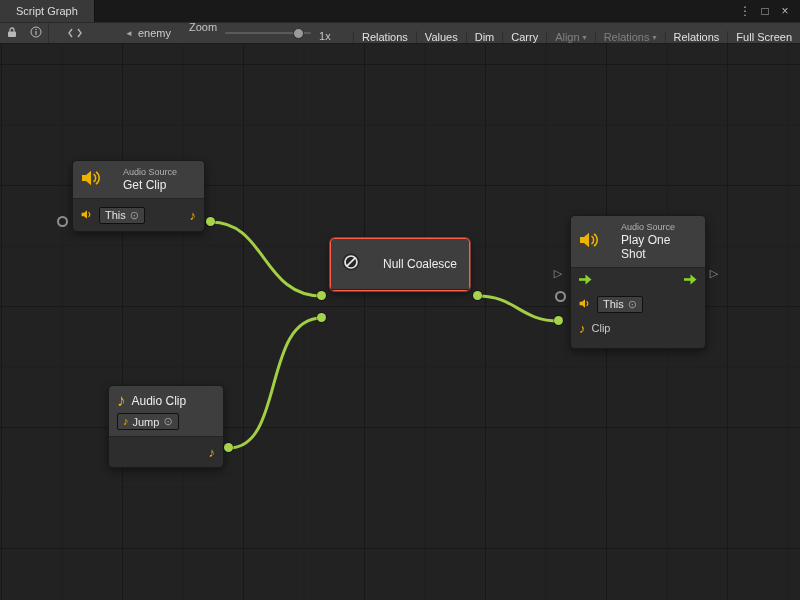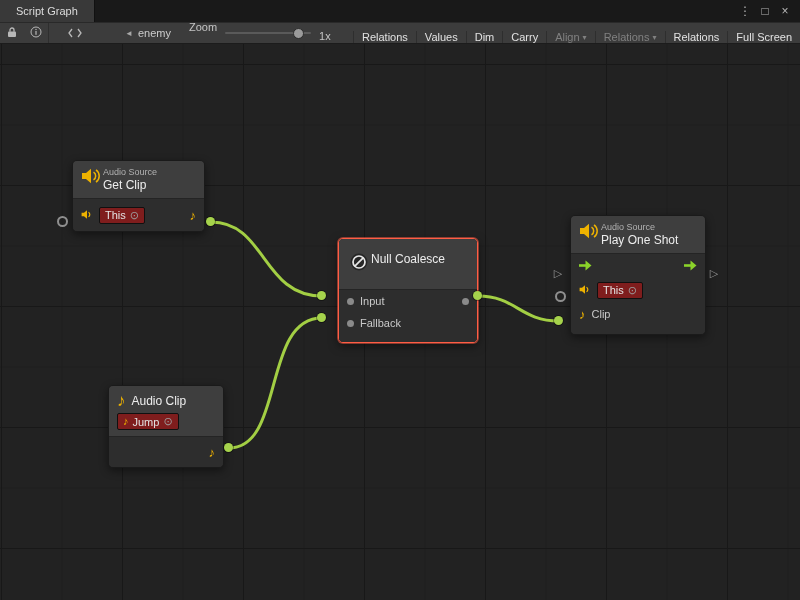--- a/index.html
+++ b/index.html
@@ -38,31 +38,31 @@
       linear-gradient(to right,#1d1d1d 1px,transparent 1px),
       linear-gradient(to bottom,#1d1d1d 1px,transparent 1px);
     background-size:121px 121px,121px 121px,60.5px 60.5px,60.5px 60.5px;
     background-position:1px 20px; }
 
   .wires { position:absolute; left:0; top:0; width:800px; height:600px; z-index:2; pointer-events:none; }
 
   
   .node { position:absolute; background:#2d2d2d; border:1px solid #1a1a1a; border-radius:5px; box-shadow:0 3px 9px rgba(0,0,0,.45); z-index:3; }
   .node.selected { border:1px solid #ff5d45; box-shadow:0 0 0 1px rgba(255,93,69,.5), 0 3px 10px rgba(0,0,0,.5); }
-  .node-header { background:#3e3e3e; border-radius:4px 4px 0 0; display:flex; align-items:flex-start; gap:2px; padding:6px 8px; border-bottom:1px solid #242424; }
+  .node-header { background:#3e3e3e; border-radius:4px 4px 0 0; display:flex; align-items:center; gap:22px; padding:6px 8px; border-bottom:1px solid #242424; }
   .node-header.col { flex-direction:column; align-items:flex-start; gap:4px; }
   .hdr-row { display:flex; align-items:center; gap:6px; }
   .cat { font-size:9px; color:#b2b2b2; line-height:11px; }
   .ttl { font-size:12px; color:#ededed; line-height:14px; }
   .node-body { background:#2d2d2d; border-radius:0 0 4px 4px; }
   .port-row { display:flex; align-items:center; gap:6px; padding:0 8px; }
   .h32 { height:32px; } .h24 { height:24px; } .h22 { height:22px; } .h30 { height:30px; }
   .node-footer { height:8px; }
   .spacer { flex:1; }
-  .field { display:flex; align-items:center; gap:4px; background:#7f1d1d; border:1px solid #101010; border-radius:2px; padding:0 5px; height:17px; font-size:11px; color:#e3e3e3; cursor:pointer;justify-content:flex-end; }
+  .field { display:flex; align-items:center; gap:4px; background:#404040; border:1px solid #101010; border-radius:2px; padding:0 5px; height:17px; font-size:11px; color:#e3e3e3; cursor:pointer;justify-content:flex-end; }
   .target { color:#9d9d9d; font-size:11px; line-height:1; }
   .note { color:#eeb200; font-size:13px; line-height:1; }
   .note.big { font-size:17px; }
   .note.sm { font-size:11px; }
   .plabel { font-size:11px; color:#c9c9c9; }
   .port-dot { width:7px; height:7px; border-radius:50%; background:#8a8a8a; flex:none; }
 
   
   .ext-dot { position:absolute; width:9px; height:9px; border-radius:50%; background:#a6d34c; box-shadow:0 0 0 1px rgba(0,0,0,.35); z-index:4; cursor:pointer; }
   .ext-circle { position:absolute; width:11px; height:11px; border-radius:50%; border:2px solid #8f8f8f; background:transparent; z-index:4; cursor:pointer; }
@@ -186,43 +186,30 @@
         <div class="field">
           <span>This</span>
           <span class="target">⊙</span>
         </div>
         <span class="spacer"></span>
         <span class="note">♪</span>
       </div>
     </div>
   </div>
 
-  <div class="node selected" style="left:338px;top:238px;width:140px">
+  <div class="node selected" style="left:330px;top:238px;width:140px">
     <div class="node-header" style="padding:13px 10px">
       <span>
         <svg width="20" height="20" viewBox="0 0 20 20">
             <circle cx="10" cy="10" r="8.4" fill="#262626"></circle>
             <circle cx="10" cy="10" r="6" stroke="#e6e6e6" stroke-width="1.7" fill="none"></circle>
             <line x1="5.8" y1="14.2" x2="14.2" y2="5.8" stroke="#e6e6e6" stroke-width="1.7"></line>
           </svg>
       </span>
       <div class="ttl">Null Coalesce</div>
-    </div>
-    <div class="node-body">
-      <div class="port-row h22">
-        <span class="port-dot"></span>
-        <span class="plabel">Input</span>
-        <span class="spacer"></span>
-        <span class="port-dot"></span>
-      </div>
-      <div class="port-row h22">
-        <span class="port-dot"></span>
-        <span class="plabel">Fallback</span>
-      </div>
-      <div class="node-footer"></div>
     </div>
   </div>
 
   <div class="node" style="left:570px;top:215px;width:136px">
     <div class="node-header">
       <span>
         <svg width="20" height="18" viewBox="0 0 20 18">
             <path d="M1 6 h4 l5 -4.2 v14.4 l-5 -4.2 h-4 z" fill="#eeb200"></path>
             <path d="M12.5 5.2 a4.4 4.4 0 0 1 0 7.6" stroke="#eeb200" stroke-width="1.5" fill="none"></path>
             <path d="M15 2.8 a7.6 7.6 0 0 1 0 12.4" stroke="#eeb200" stroke-width="1.5" fill="none"></path>

